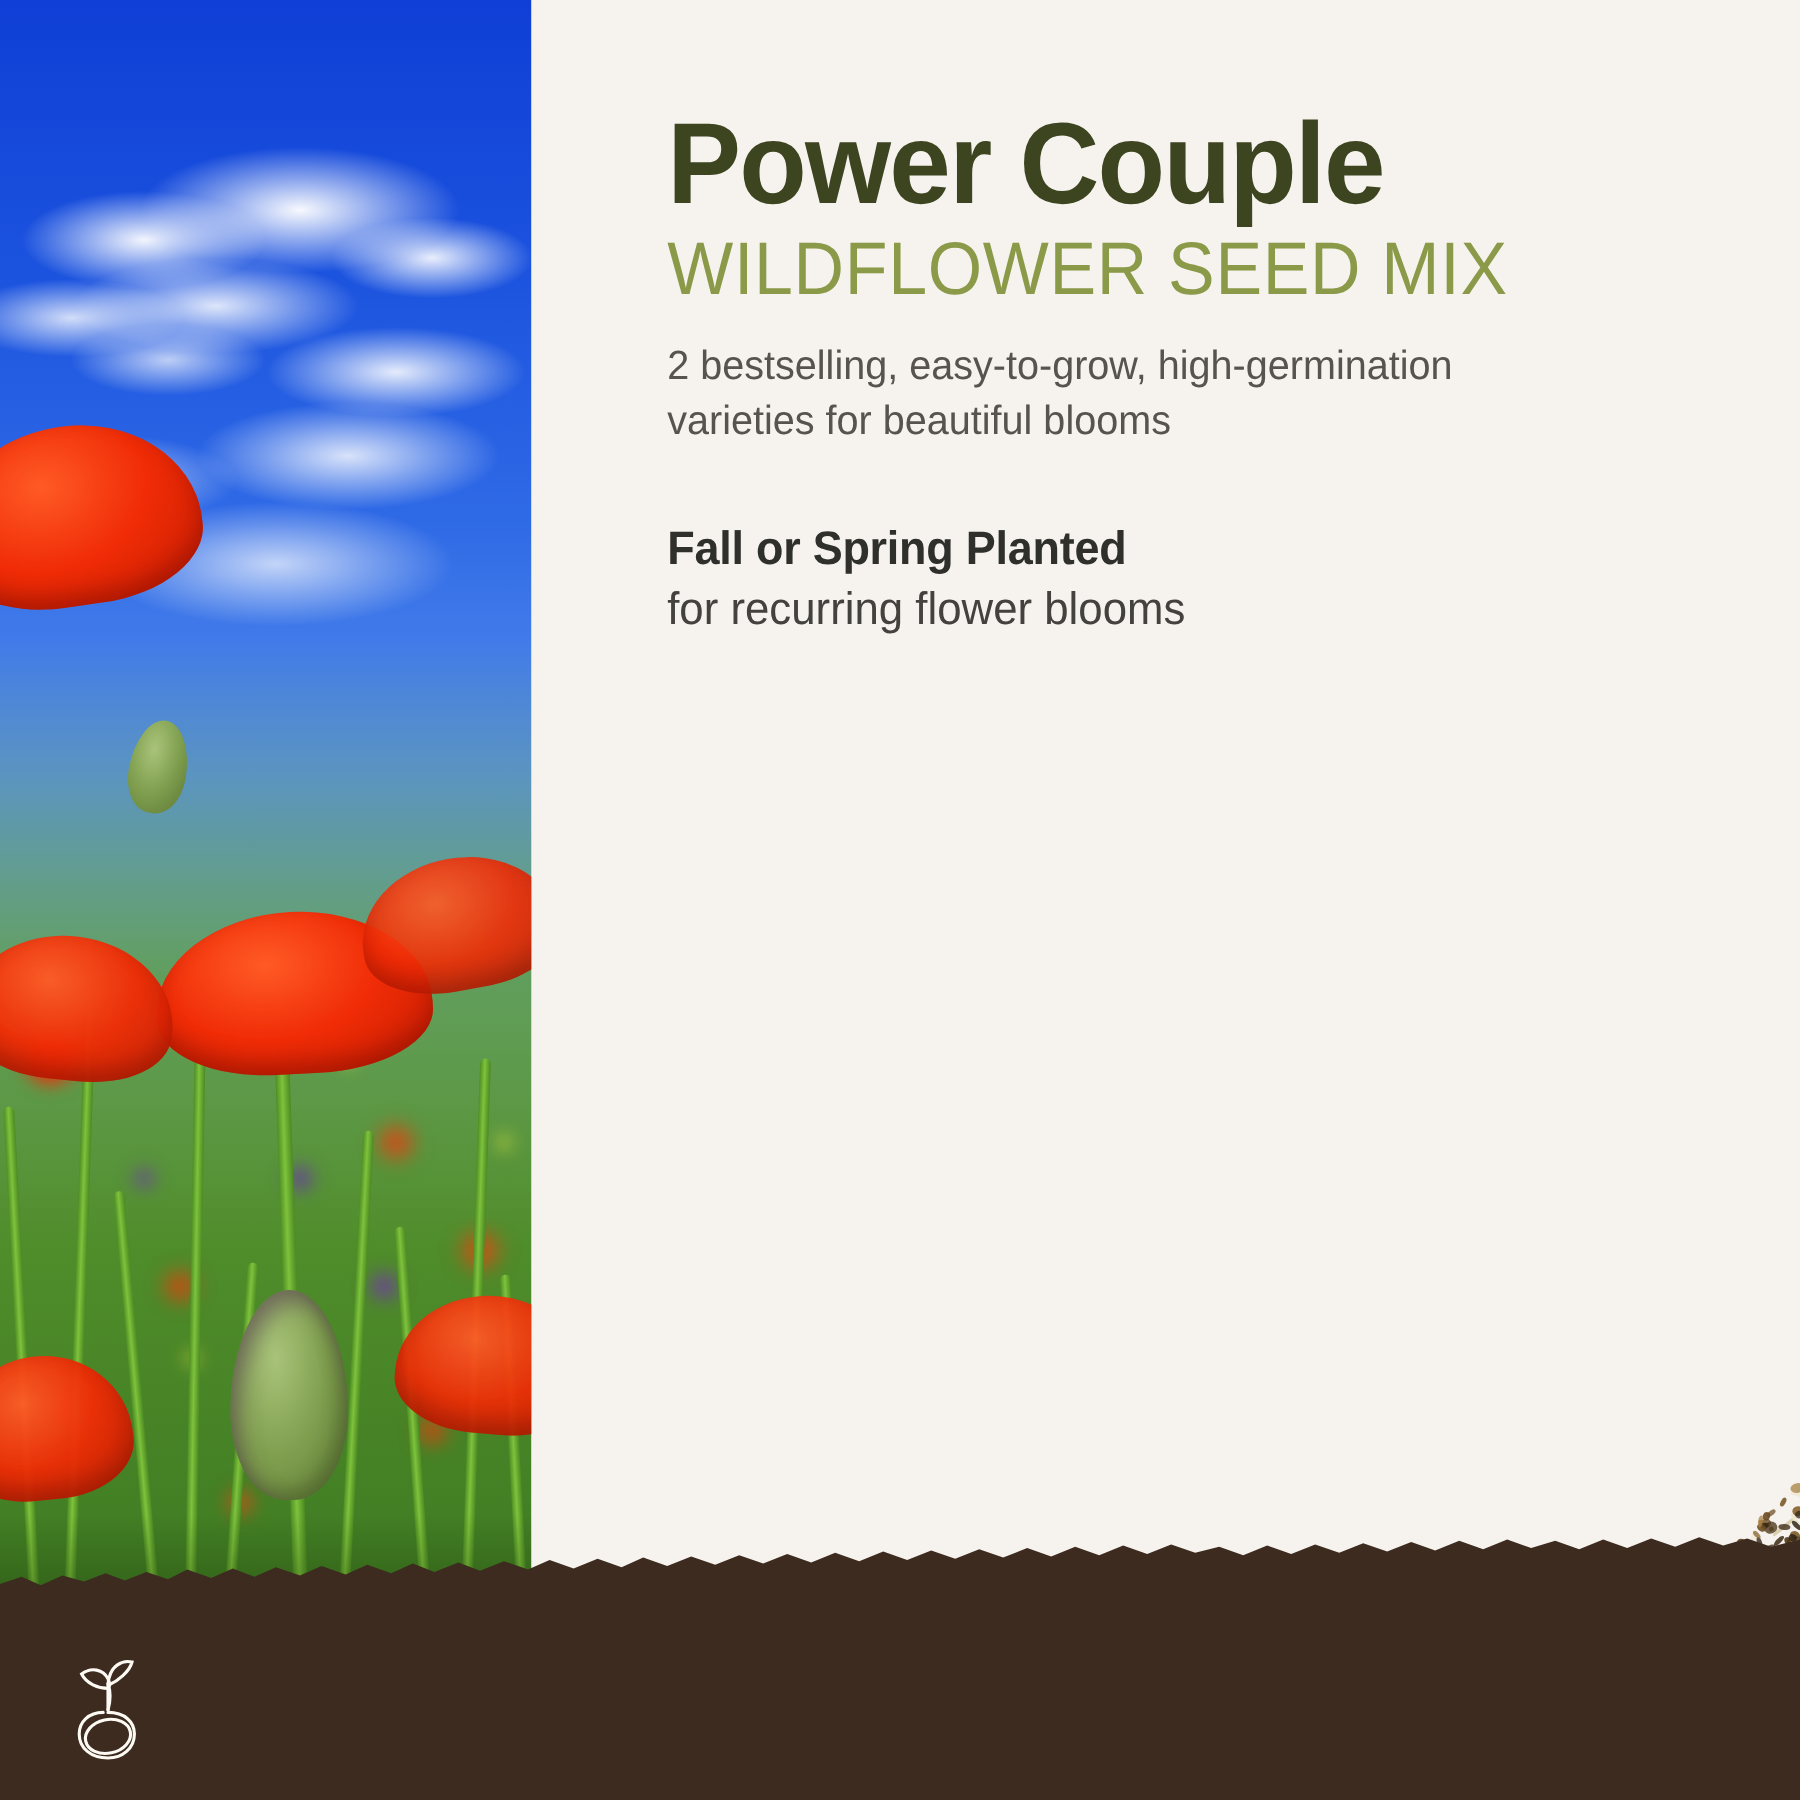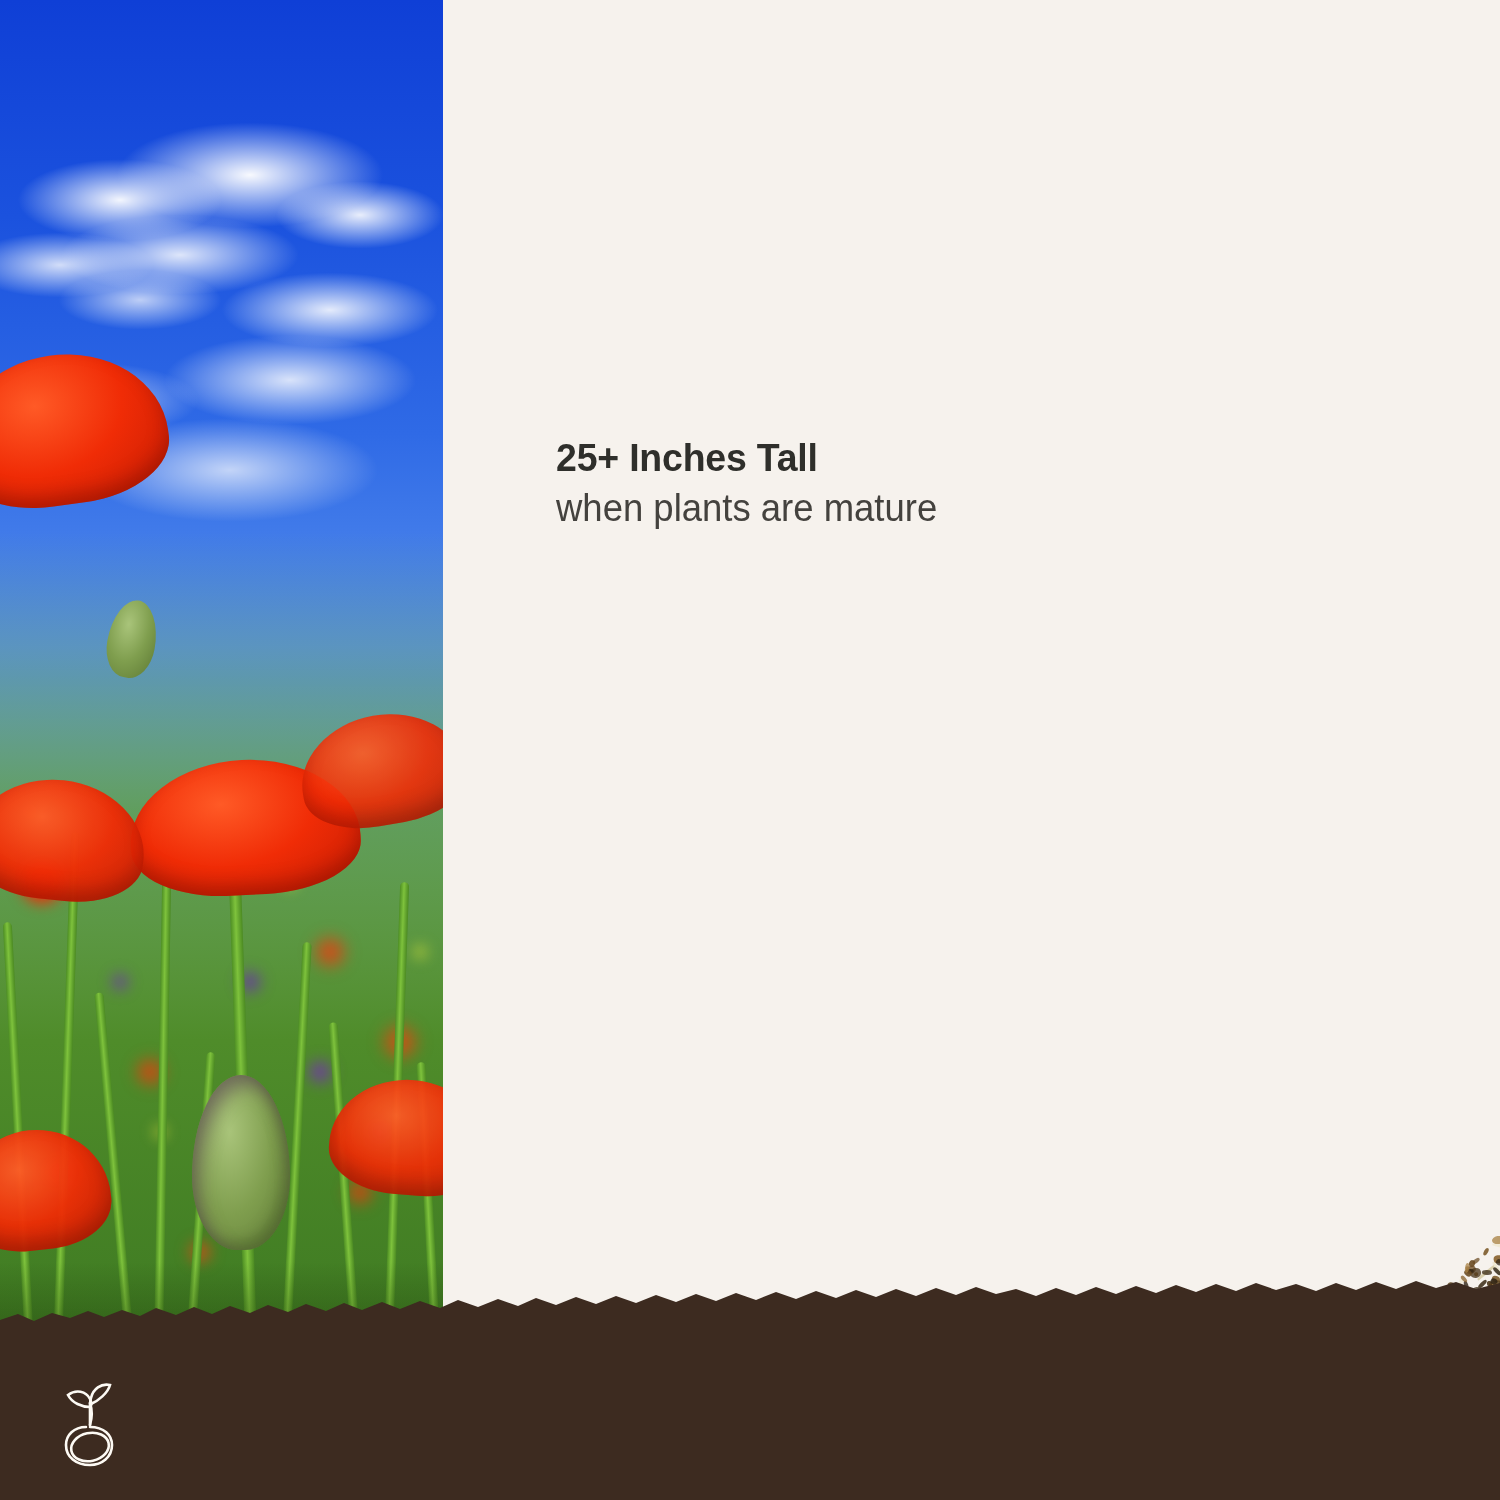--- a/index.html
+++ b/index.html
@@ -191,25 +191,30 @@
     <div class="poppy" style="left:-40px; top:1130px; width:150px; height:120px; transform:rotate(-6deg); opacity:.95;"></div>
 
     <div class="pod" style="left:108px; top:600px; width:48px; height:78px; transform:rotate(10deg);"></div>
     <div class="pod speck" style="left:192px; top:1075px; width:98px; height:175px;"></div>
 
     <div class="photo-fade-bottom"></div>
   </div>
 
   <div class="content">
 
+    <div class="title-block">
+      <div class="title">Power Couple</div>
+      <div class="subtitle">WILDFLOWER SEED MIX</div>
+      <div class="lede">2 bestselling, easy-to-grow, high-germination varieties for beautiful blooms</div>
+    </div>
 
     <div class="features">
       <div class="feature">
-        <div class="f-head">25+ Inches Tall</div>
-        <div class="f-sub">when plants are mature</div>
+        <div class="f-head">Fall or Spring Planted</div>
+        <div class="f-sub">for recurring flower blooms</div>
       </div>
     </div>
   </div>
 
   <div class="seed-pile" id="seedpile">
       <div class="seed" style="left:223.3px;top:266.2px;width:11.7px;height:3.4px;background:#8a6430;transform:rotate(37deg);opacity:0.85"></div>
       <div class="seed" style="left:122.8px;top:260.8px;width:10.3px;height:8.3px;background:#2f2415;transform:rotate(-72deg);opacity:0.72"></div>
       <div class="seed" style="left:263.6px;top:149.8px;width:7.8px;height:3.4px;background:#a98347;transform:rotate(-76deg);opacity:0.99"></div>
       <div class="seed" style="left:78.9px;top:287.2px;width:10.0px;height:4.3px;background:#5c4320;transform:rotate(-80deg);opacity:0.76"></div>
       <div class="seed" style="left:7.3px;top:278.1px;width:12.4px;height:8.5px;background:#5c4320;transform:rotate(29deg);opacity:0.89"></div>

